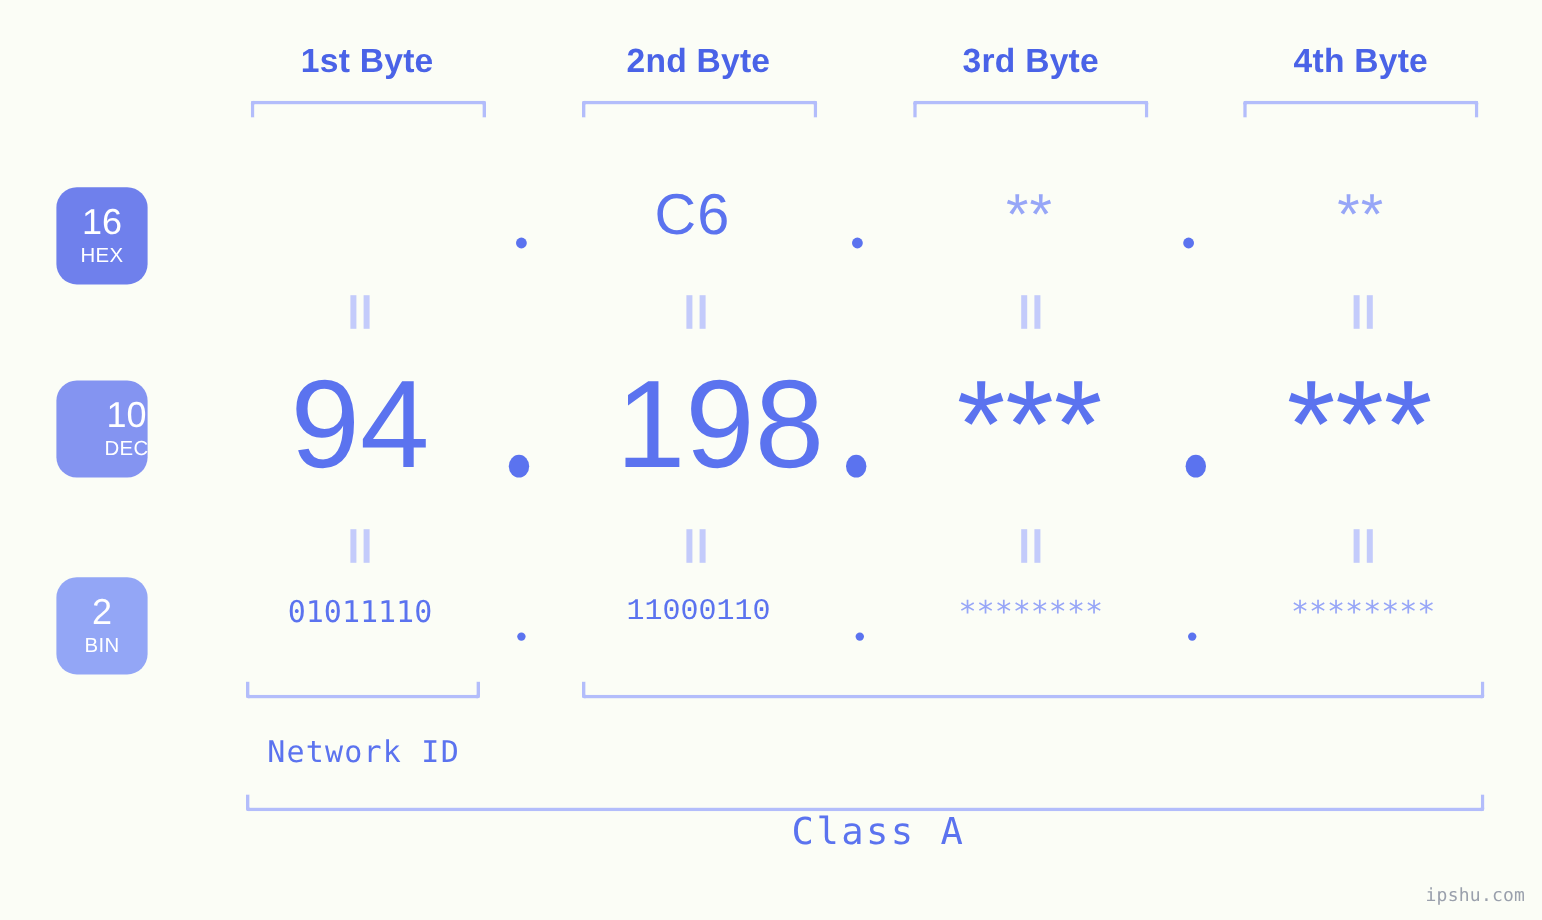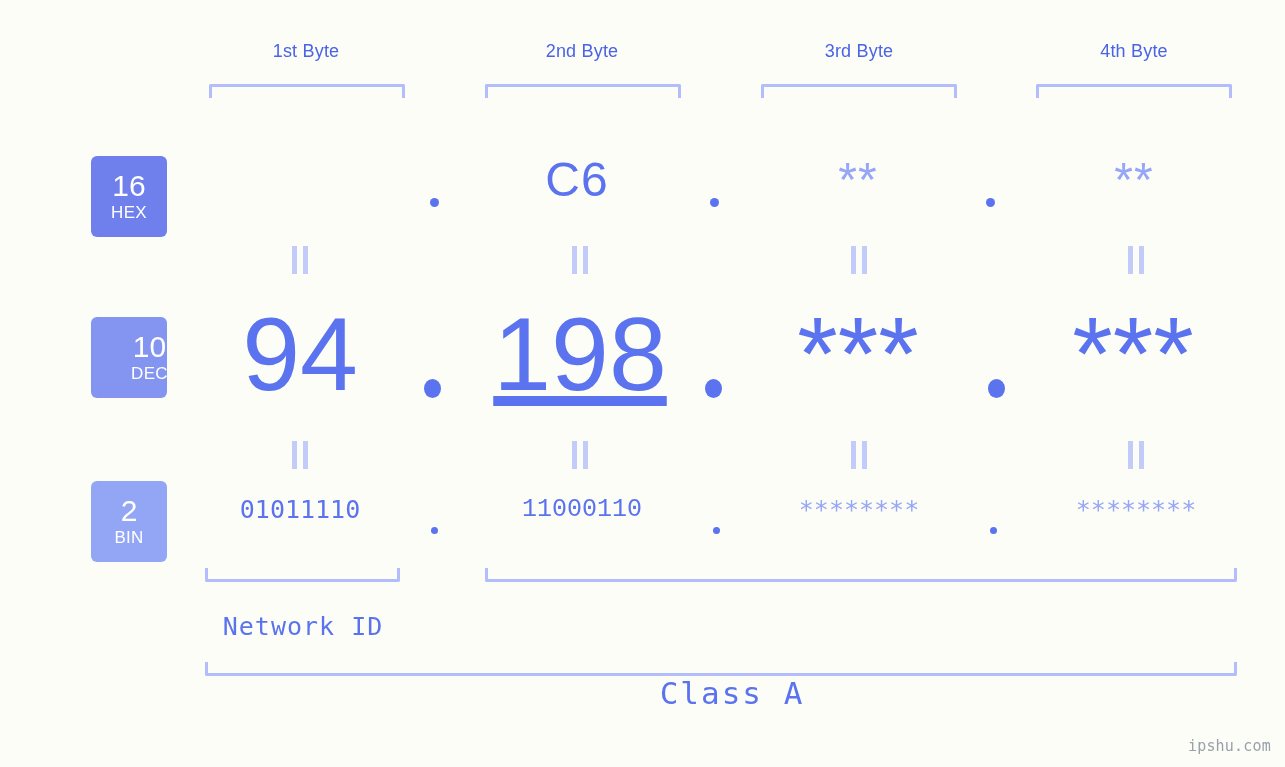--- a/index.html
+++ b/index.html
@@ -20,25 +20,26 @@
     width: 1285px;
     height: 767px;
   }
 
   
   .byte-label {
     position: absolute;
     top: 32px;
     width: 220px;
     text-align: center;
-    font-size: 18px;
+    font-size: 28px;
     color: #4a63e7;
     font-family: "Liberation Sans", sans-serif;
     letter-spacing: 0.2px;
     line-height: 38px;
+    font-weight: bold;
   }
 
   
   
   .bracket-down {
     position: absolute;
     border: 3px solid #b3bdfb;
     border-bottom: none;
     height: 14px;
     box-sizing: border-box;
@@ -53,29 +54,28 @@
     box-sizing: border-box;
     border-radius: 0 0 2px 2px;
   }
 
   
   .badge {
     position: absolute;
     left: 47px;
     width: 76px;
     height: 81px;
-    border-radius: 6px;
+    border-radius: 17px;
     color: #ffffff;
     display: flex;
     flex-direction: column;
     align-items: center;
     justify-content: center;
     font-family: "Liberation Sans", sans-serif;
     box-sizing: border-box;
-    margin-left: 44px;
   }
   .badge .num {
     font-size: 30px;
     line-height: 32px;
     font-weight: 400;
   }
   .badge .nm {
     font-size: 17px;
     line-height: 21px;
     font-weight: 400;
@@ -217,21 +217,21 @@
       <i class="b"></i>
     </div>
 
   <div class="badge" style="top: 317px; background: rgb(132, 148, 241); padding-left: 41px;">
     <span class="num">10</span>
     <span class="nm">DEC</span>
   </div>
 
   <div class="cell dec-cell" style="left:180px;">94</div>
   <div class="dot dec" style="left:424px;"></div>
-  <div class="cell dec-cell" style="left:460px;text-decoration:underline;">198</div>
+  <div class="cell dec-cell" style="left:480px;">198</div>
   <div class="dot dec" style="left:705px;"></div>
   <div class="cell dec-cell" style="left:738px;">***</div>
   <div class="dot dec" style="left:988px;"></div>
   <div class="cell dec-cell" style="left:1013px;">***</div>
 
   <div class="eq" style="left:290px; top:441px;">
       <i class="a"></i>
       <i class="b"></i>
     </div>
   <div class="eq" style="left:570px; top:441px;">

